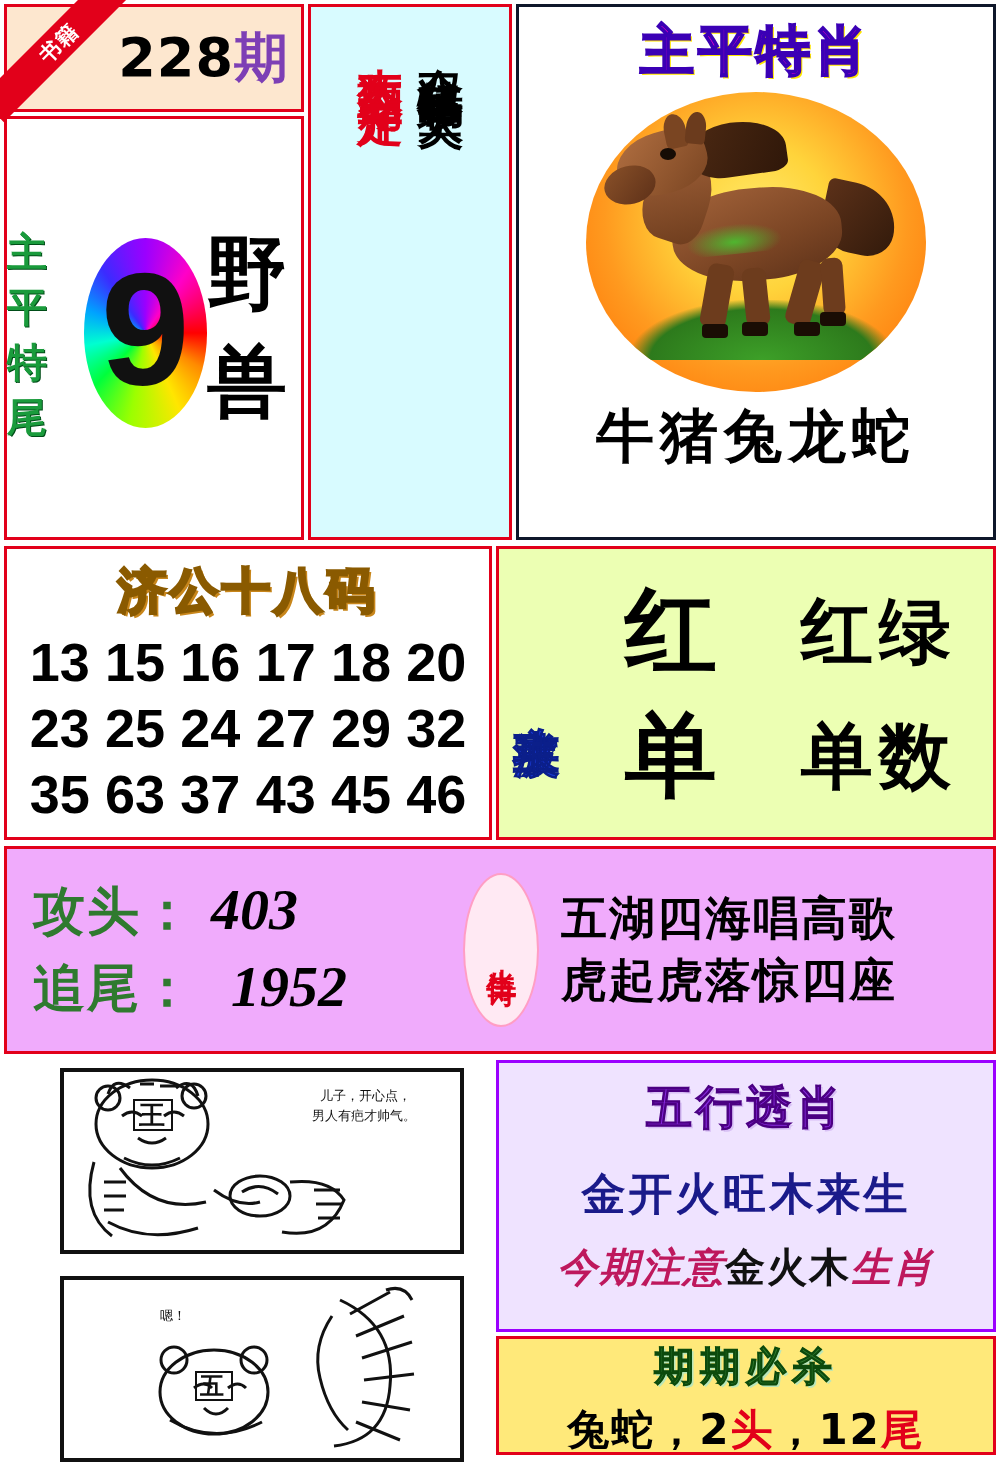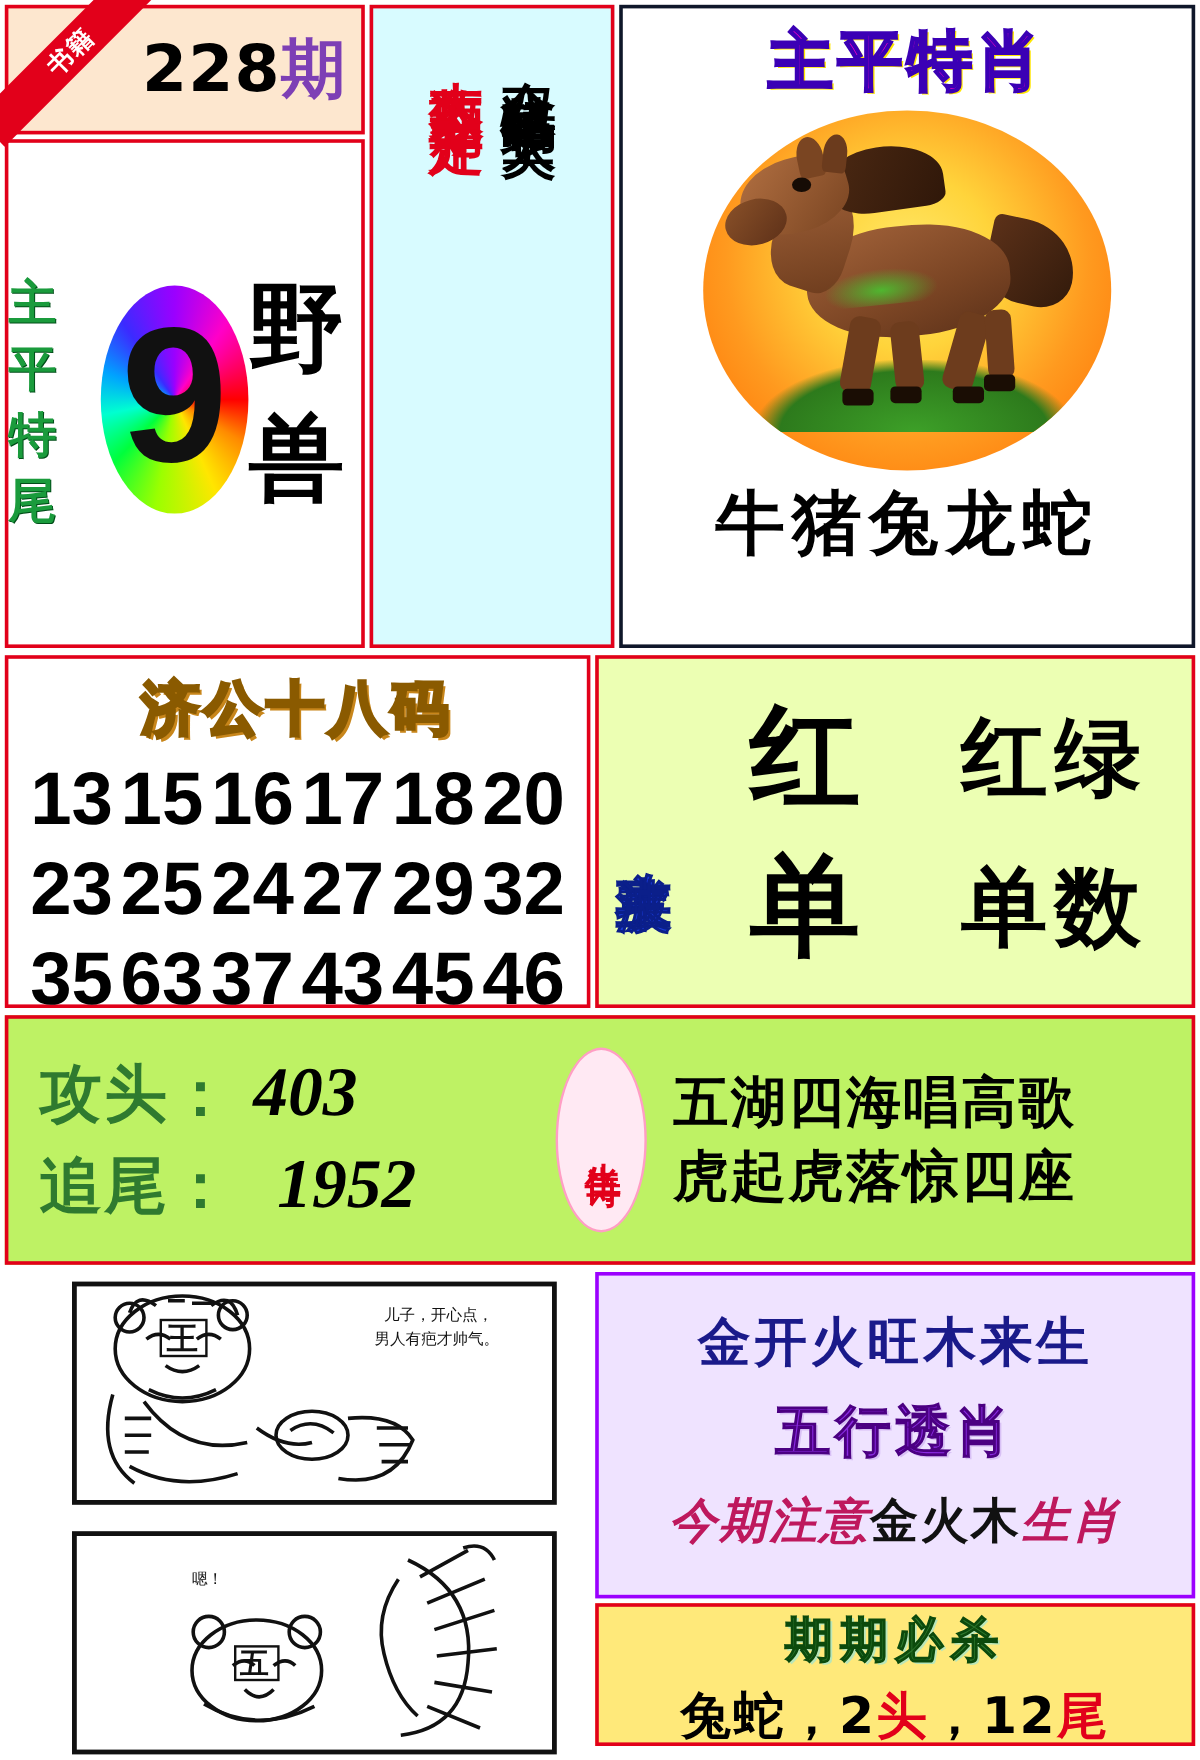--- a/index.html
+++ b/index.html
@@ -139,21 +139,21 @@
   #jigong-title{
     margin-top:10px;font-size:48px;font-weight:bold;
     color:#ffcc00;-webkit-text-stroke:3px #8a5a00;letter-spacing:4px;
     text-shadow:3px 3px 0 #c8861b;
   }
   .num-grid{
     margin-top:8px;display:grid;grid-template-columns:repeat(6,1fr);
     width:452px;row-gap:4px;
   }
   .num-grid span{
-    font-size:62px;font-weight:bold;color:#000;text-align:center;
+    font-size:54px;font-weight:bold;color:#000;text-align:center;
     font-family:"Liberation Sans",sans-serif;
   }
 
   
   #halfwave-box{
     left:496px;top:546px;width:500px;height:294px;
     background:#ecffb3;border:3px solid #e2001a;
     display:flex;align-items:center;padding-left:14px;
   }
   #halfwave-label{
@@ -164,21 +164,21 @@
   .hw-grid{
     margin-left:10px;display:grid;grid-template-columns:1fr 1fr;
     grid-template-rows:1fr 1fr;width:410px;height:250px;align-items:center;justify-items:center;
   }
   .hw-cell{font-size:92px;font-weight:bold;color:#000;letter-spacing:6px;line-height:1;}
   .hw-cell.small{font-size:72px;}
 
   
   #gt-box{
     left:4px;top:846px;width:992px;height:208px;
-    background:#bef264;border:3px solid #e2001a;display:flex;align-items:center;
+    background:#f0abfc;border:3px solid #e2001a;display:flex;align-items:center;
   }
   .gt-left{width:430px;padding-left:26px;}
   .gt-row{display:flex;align-items:baseline;font-size:52px;font-weight:bold;color:#000;margin:6px 0;}
   .gt-key{color:#2f7a2f;letter-spacing:2px;}
   .gt-val{font-family:"Liberation Serif","DejaVu Serif",serif;font-style:italic;font-size:58px;margin-left:16px;}
   #gt-val-2{margin-left:36px;}
   .poem-badge{
     width:72px;height:150px;border-radius:50%;
     background:#ffe9f3;border:2px solid #ff9ec4;
     display:flex;align-items:center;justify-content:center;
@@ -380,22 +380,22 @@
           <path d="M322 10 q18 -6 26 10"></path>
         </g>
         <rect x="132" y="92" width="36" height="28" fill="none" stroke="#111" stroke-width="2"></rect>
         <text x="136" y="114" font-size="24" font-weight="bold" fill="#111" font-family="'DejaVu Sans',sans-serif">五</text>
         <text x="96" y="40" font-size="13" fill="#111" font-family="'DejaVu Sans',sans-serif">嗯！</text>
       </svg>
     </div>
   </div>
 
   <div class="box" id="wuxing-box">
+    <div id="wuxing-title">五行透肖</div>
     <div id="wuxing-line1">金开火旺木来生</div>
-    <div id="wuxing-title">五行透肖</div>
     <div id="wuxing-line2">
       <span class="red">今期注意</span><span>金火木</span><span class="red">生肖</span>
     </div>
   </div>
 
   <div class="box" id="kill-box">
     <div id="kill-title">期期必杀</div>
     <div id="kill-line">
       <span>兔蛇，2</span><span class="red">头</span><span>，12</span><span class="red">尾</span>
     </div>

